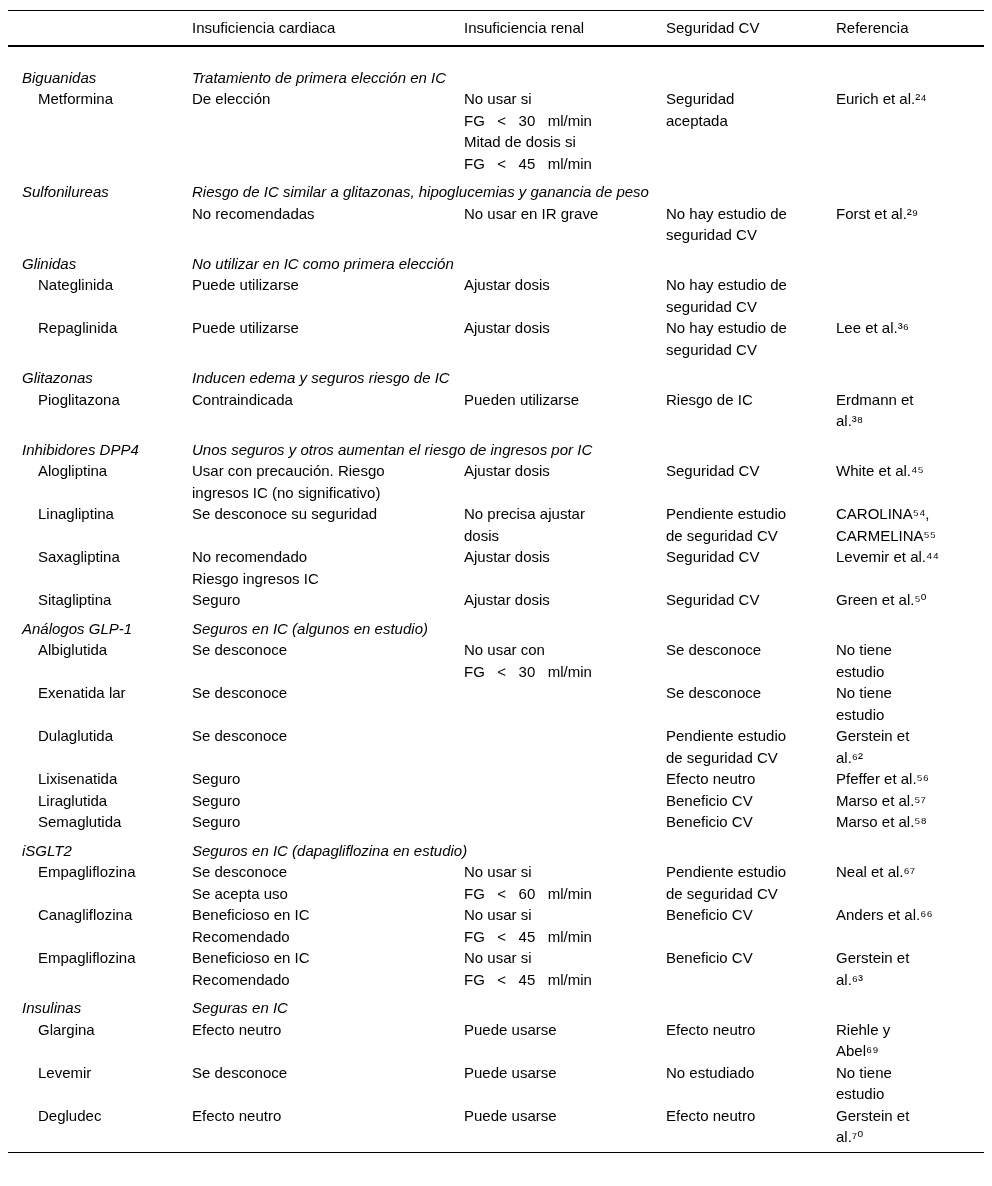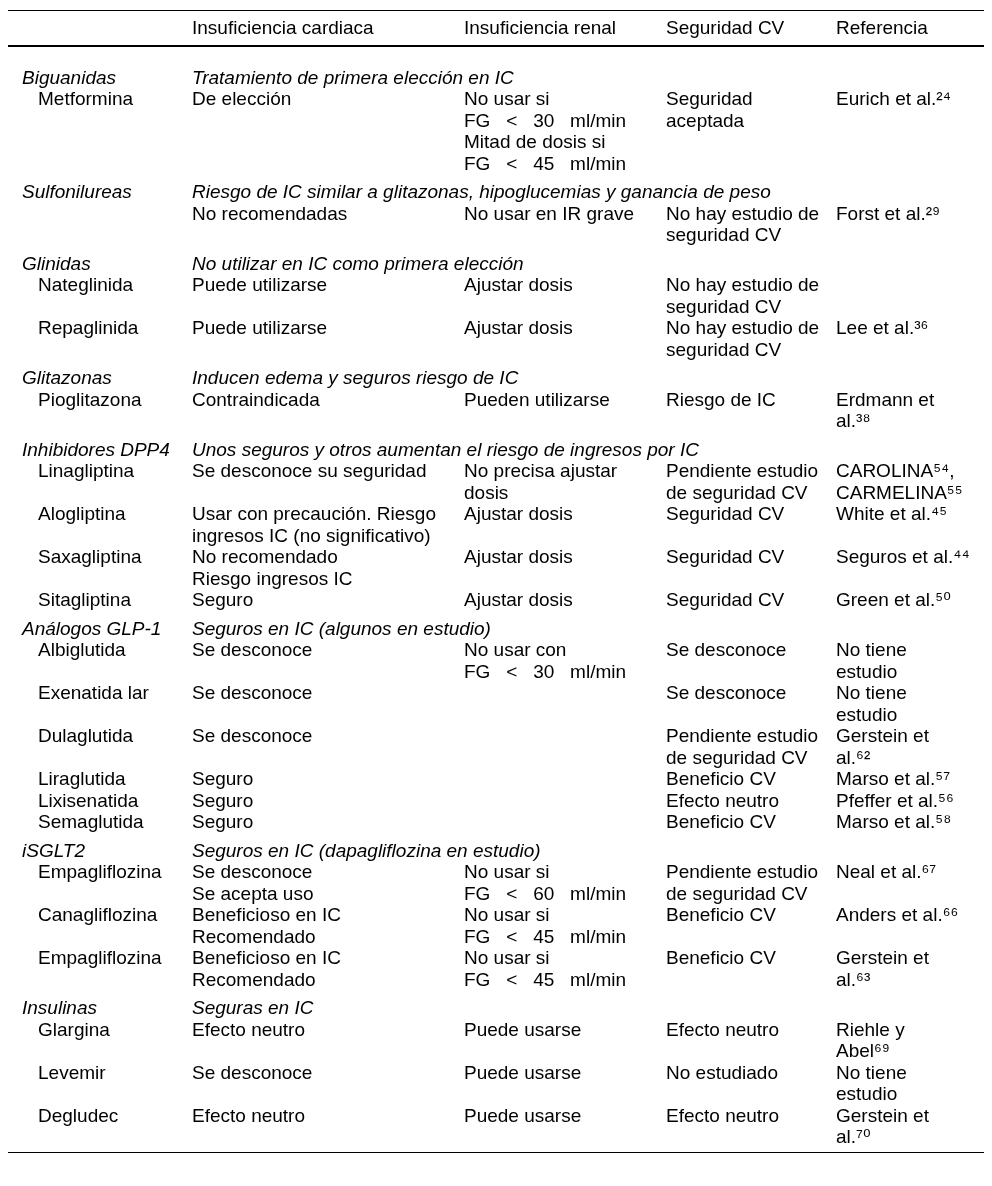--- a/index.html
+++ b/index.html
@@ -8,21 +8,21 @@
     width: 992px;
     color: #000;
     font-family: "Liberation Sans", "DejaVu Sans", sans-serif;
   }
   .page { padding: 10px 8px 14px 8px; }
 
   table.med-table {
     width: 976px;
     table-layout: fixed;
     border-collapse: collapse;
-    font-size: 19px;
+    font-size: 15px;
     line-height: 21.5px;
     border-top: 1.5px solid #000;
     border-bottom: 1.5px solid #000;
   }
   col.c-name  { width: 184px; }
   col.c-ic    { width: 272px; }
   col.c-renal { width: 202px; }
   col.c-cv    { width: 170px; }
   col.c-ref   { width: 148px; }
 
@@ -129,44 +129,44 @@
           <td>Pueden utilizarse</td>
           <td>Riesgo de IC</td>
           <td>Erdmann et
 al.³⁸</td>
         </tr>
         <tr class="group-row">
           <td class="group-name">Inhibidores DPP4</td>
           <td colspan="4" class="group-note">Unos seguros y otros aumentan el riesgo de ingresos por IC</td>
         </tr>
         <tr>
+          <td class="drug-name">Alogliptina</td>
+          <td>Usar con precaución. Riesgo
+ingresos IC (no significativo)</td>
+          <td>Ajustar dosis</td>
+          <td>Seguridad CV</td>
+          <td>White et al.⁴⁵</td>
+        </tr>
+        <tr>
           <td class="drug-name">Linagliptina</td>
           <td>Se desconoce su seguridad</td>
           <td>No precisa ajustar
 dosis</td>
           <td>Pendiente estudio
 de seguridad CV</td>
           <td>CAROLINA⁵⁴,
 CARMELINA⁵⁵</td>
         </tr>
         <tr>
-          <td class="drug-name">Alogliptina</td>
-          <td>Usar con precaución. Riesgo
-ingresos IC (no significativo)</td>
-          <td>Ajustar dosis</td>
-          <td>Seguridad CV</td>
-          <td>White et al.⁴⁵</td>
-        </tr>
-        <tr>
           <td class="drug-name">Saxagliptina</td>
           <td>No recomendado
 Riesgo ingresos IC</td>
           <td>Ajustar dosis</td>
           <td>Seguridad CV</td>
-          <td>Seguros et al.⁴⁴</td>
+          <td>Levemir et al.⁴⁴</td>
         </tr>
         <tr>
           <td class="drug-name">Sitagliptina</td>
           <td>Seguro</td>
           <td>Ajustar dosis</td>
           <td>Seguridad CV</td>
           <td>Green et al.⁵⁰</td>
         </tr>
         <tr class="group-row">
           <td class="group-name">Análogos GLP-1</td>
@@ -192,32 +192,32 @@
         <tr>
           <td class="drug-name">Dulaglutida</td>
           <td>Se desconoce</td>
           <td></td>
           <td>Pendiente estudio
 de seguridad CV</td>
           <td>Gerstein et
 al.⁶²</td>
         </tr>
         <tr>
+          <td class="drug-name">Lixisenatida</td>
+          <td>Seguro</td>
+          <td></td>
+          <td>Efecto neutro</td>
+          <td>Pfeffer et al.⁵⁶</td>
+        </tr>
+        <tr>
           <td class="drug-name">Liraglutida</td>
           <td>Seguro</td>
           <td></td>
           <td>Beneficio CV</td>
           <td>Marso et al.⁵⁷</td>
-        </tr>
-        <tr>
-          <td class="drug-name">Lixisenatida</td>
-          <td>Seguro</td>
-          <td></td>
-          <td>Efecto neutro</td>
-          <td>Pfeffer et al.⁵⁶</td>
         </tr>
         <tr>
           <td class="drug-name">Semaglutida</td>
           <td>Seguro</td>
           <td></td>
           <td>Beneficio CV</td>
           <td>Marso et al.⁵⁸</td>
         </tr>
         <tr class="group-row">
           <td class="group-name">iSGLT2</td>

